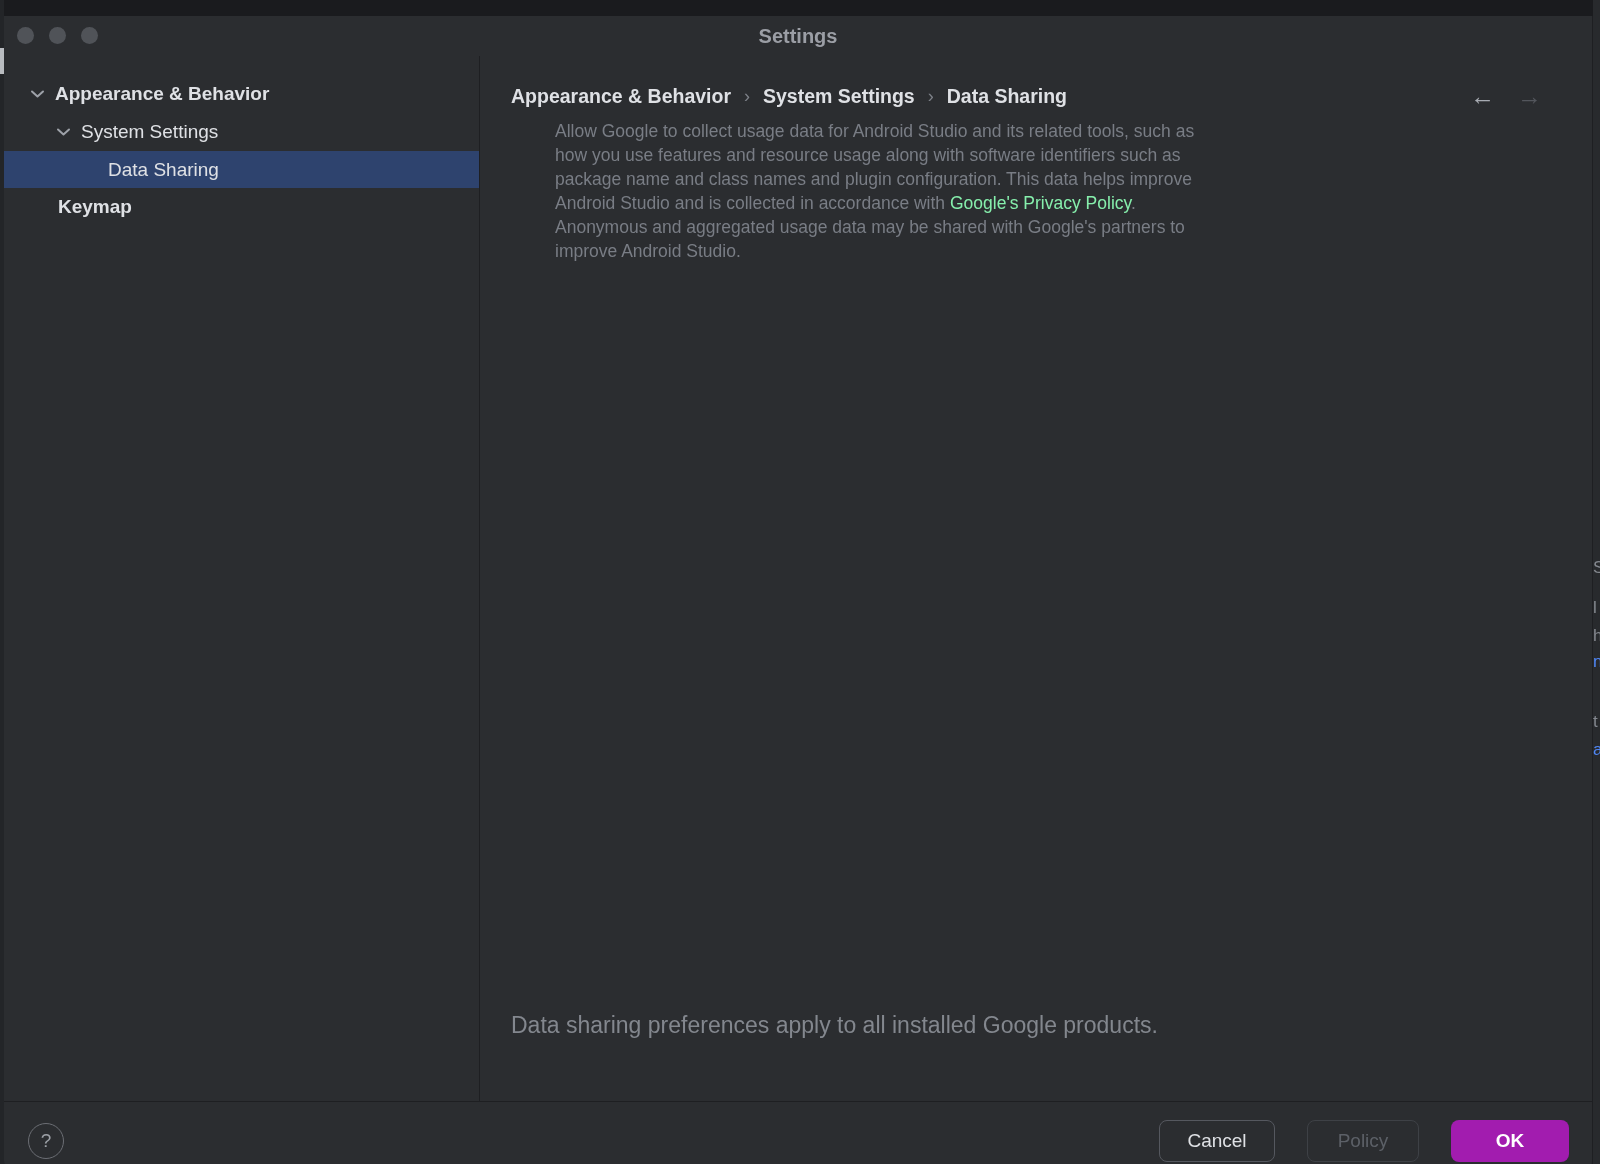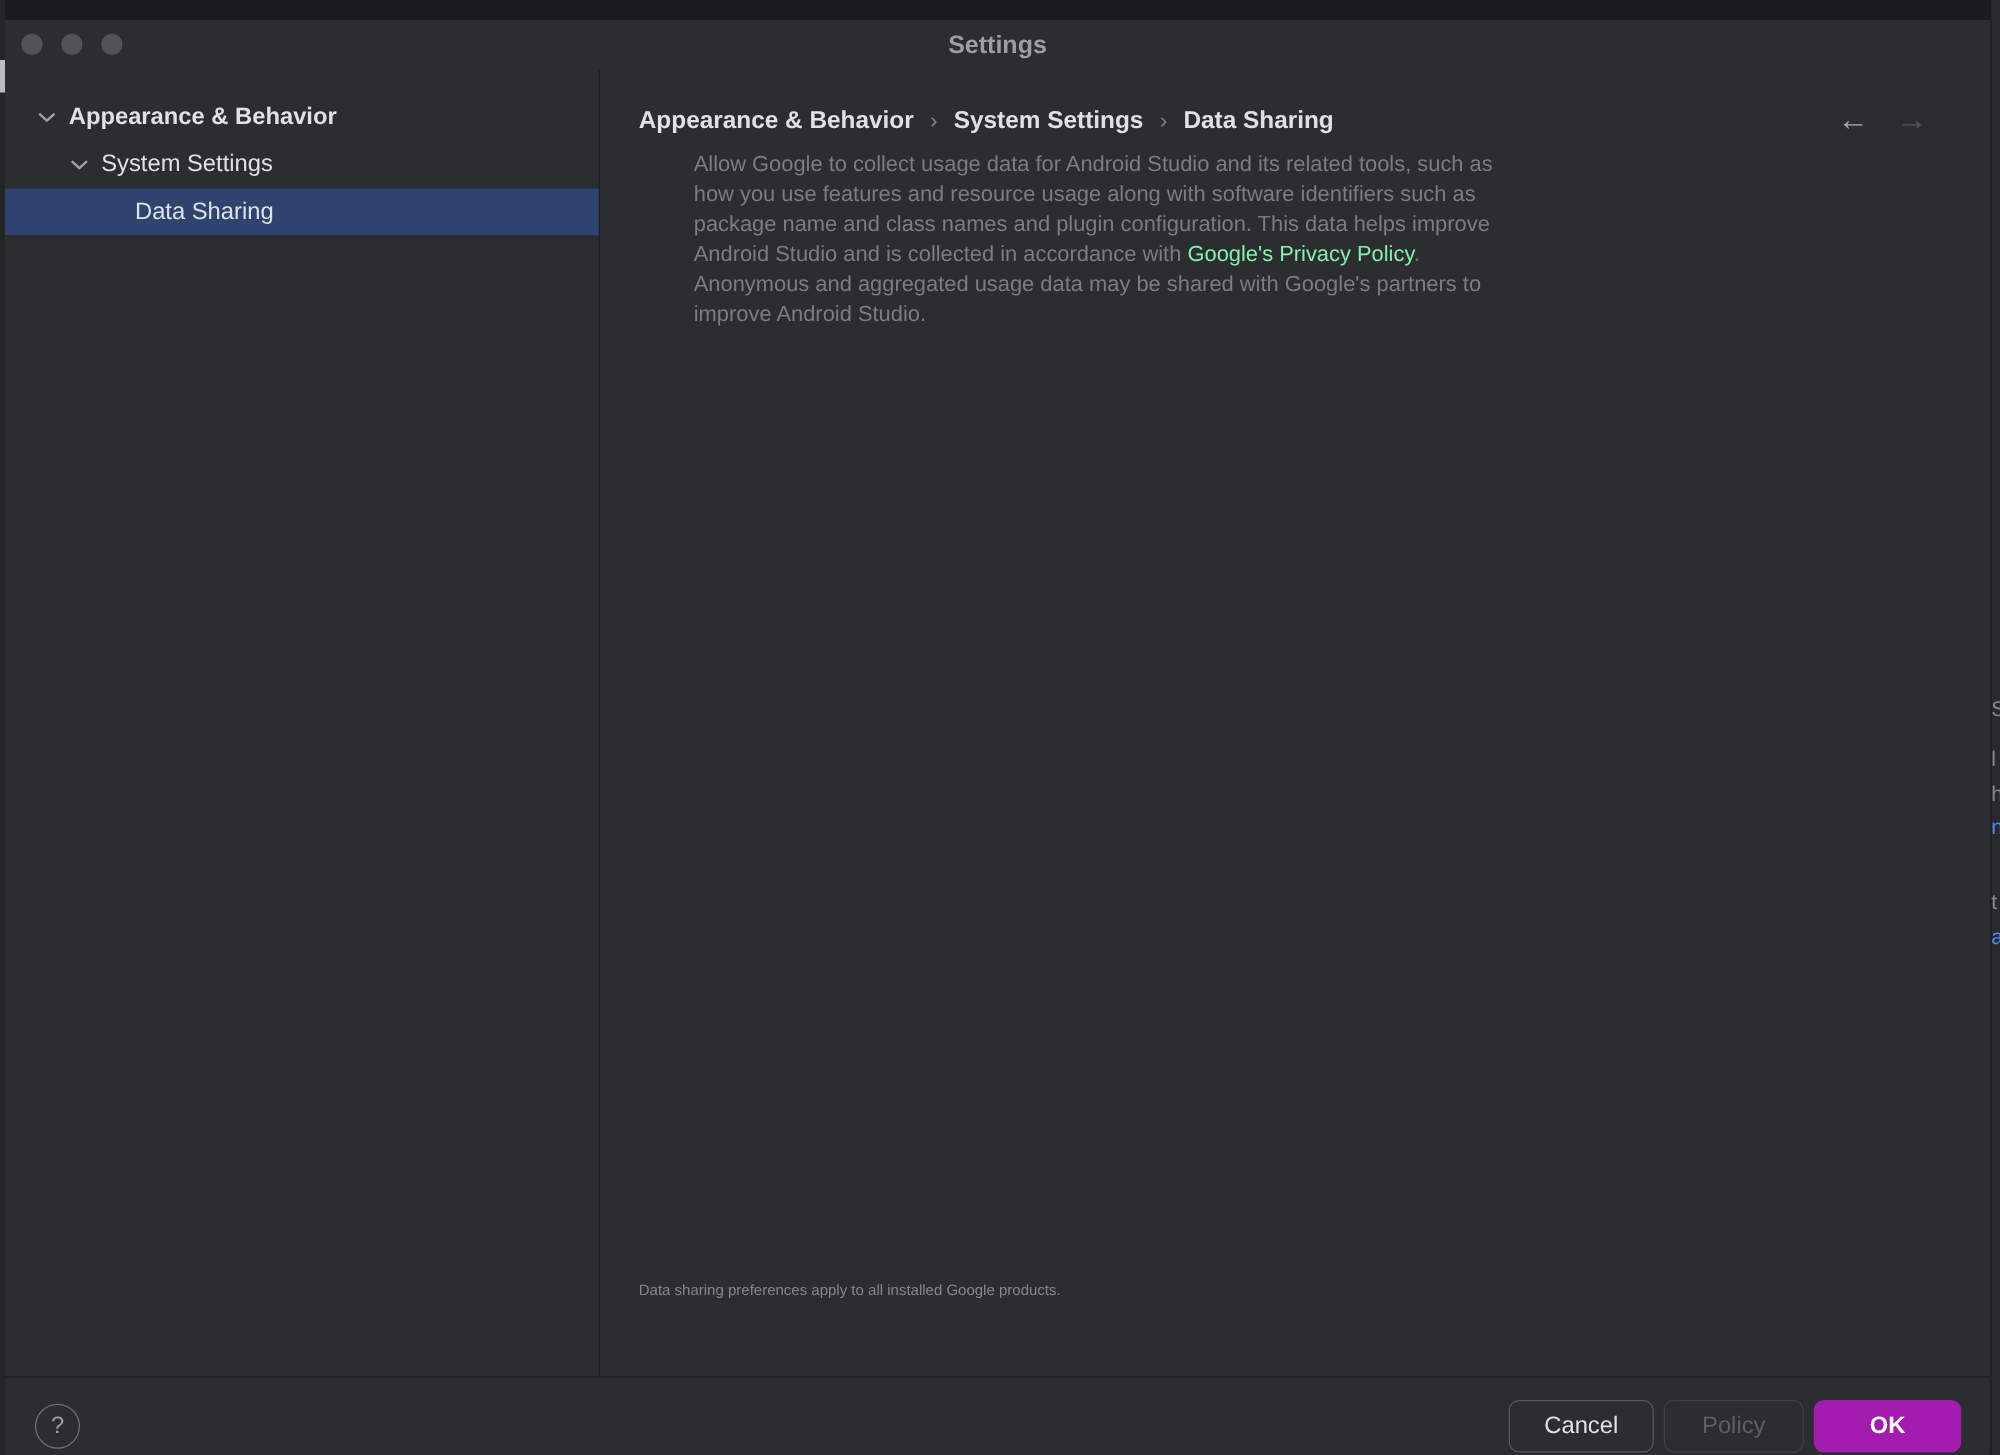--- a/index.html
+++ b/index.html
@@ -55,28 +55,28 @@
   .nav-arrows .fwd { color:#53565c; }
 
   .option-row { margin-top:44px; display:flex; align-items:center; }
   .checkbox { width:22px; height:22px; margin-left:3px; border-radius:5px; background:#3574f0;
               display:flex; align-items:center; justify-content:center; flex:none; }
   .option-label { margin-left:16px; font-size:19.5px; color:#dfe1e5; }
 
   .description { margin:8px 0 0 44px; width:655px; font-size:17.5px; line-height:24px; color:#797d85; }
   .description a { color:#86efac; text-decoration:none; }
 
-  .footnote { position:absolute; left:31px; bottom:62px; font-size:12px; color:#83878e; }
+  .footnote { position:absolute; left:31px; bottom:62px; font-size:23px; color:#83878e; }
 
   
   .footerbar { height:70px; border-top:1px solid #1e1f22; position:relative; display:flex;
                align-items:center; padding:0 23px 0 24px; }
   .help-btn { width:36px; height:36px; margin-top:8px; border:1.5px solid #6b6e74; border-radius:50%;
               color:#9ca0a6; font-size:19px; display:flex; align-items:center; justify-content:center; }
-  .btns { margin-left:auto; display:flex; gap:8px; margin-top:8px;text-align:right; }
+  .btns { margin-left:auto; display:flex; gap:32px; margin-top:8px;text-align:right; }
   .btn { height:42px; border-radius:8px; font-size:19px; display:flex; align-items:center;
          justify-content:center; background:transparent; }
   .btn.cancel { width:116px; border:1px solid #55585f; color:#dfe1e5; }
   .btn.apply  { width:112px; border:1px solid #3e4146; color:#5c6067; }
   .btn.ok     { width:118px; border:none; background:#a21caf; color:#ffffff; font-weight:bold; }
 </style>
 </head>
 <body>
 
 <div class="screen">
@@ -122,20 +122,23 @@
             <span class="chev">
               <svg width="15" height="10" viewBox="0 0 15 10" fill="none">
                   <path d="M2 2.5 L7.5 7.5 L13 2.5" stroke="#9da1a8" stroke-width="2" stroke-linecap="round" stroke-linejoin="round"></path>
                 </svg>
             </span>
             <span>System Settings</span>
           </div>
           <div class="tree-row selected">
             <span>Data Sharing</span>
           </div>
+          <div class="tree-row plain">
+            <span>Keymap</span>
+          </div>
         </div>
       </aside>
 
       <main class="main">
         <div class="topbar">
           <div class="breadcrumb">
             <span>Appearance &amp; Behavior</span>
             <span class="sep">›</span>
             <span>System Settings</span>
             <span class="sep">›</span>

